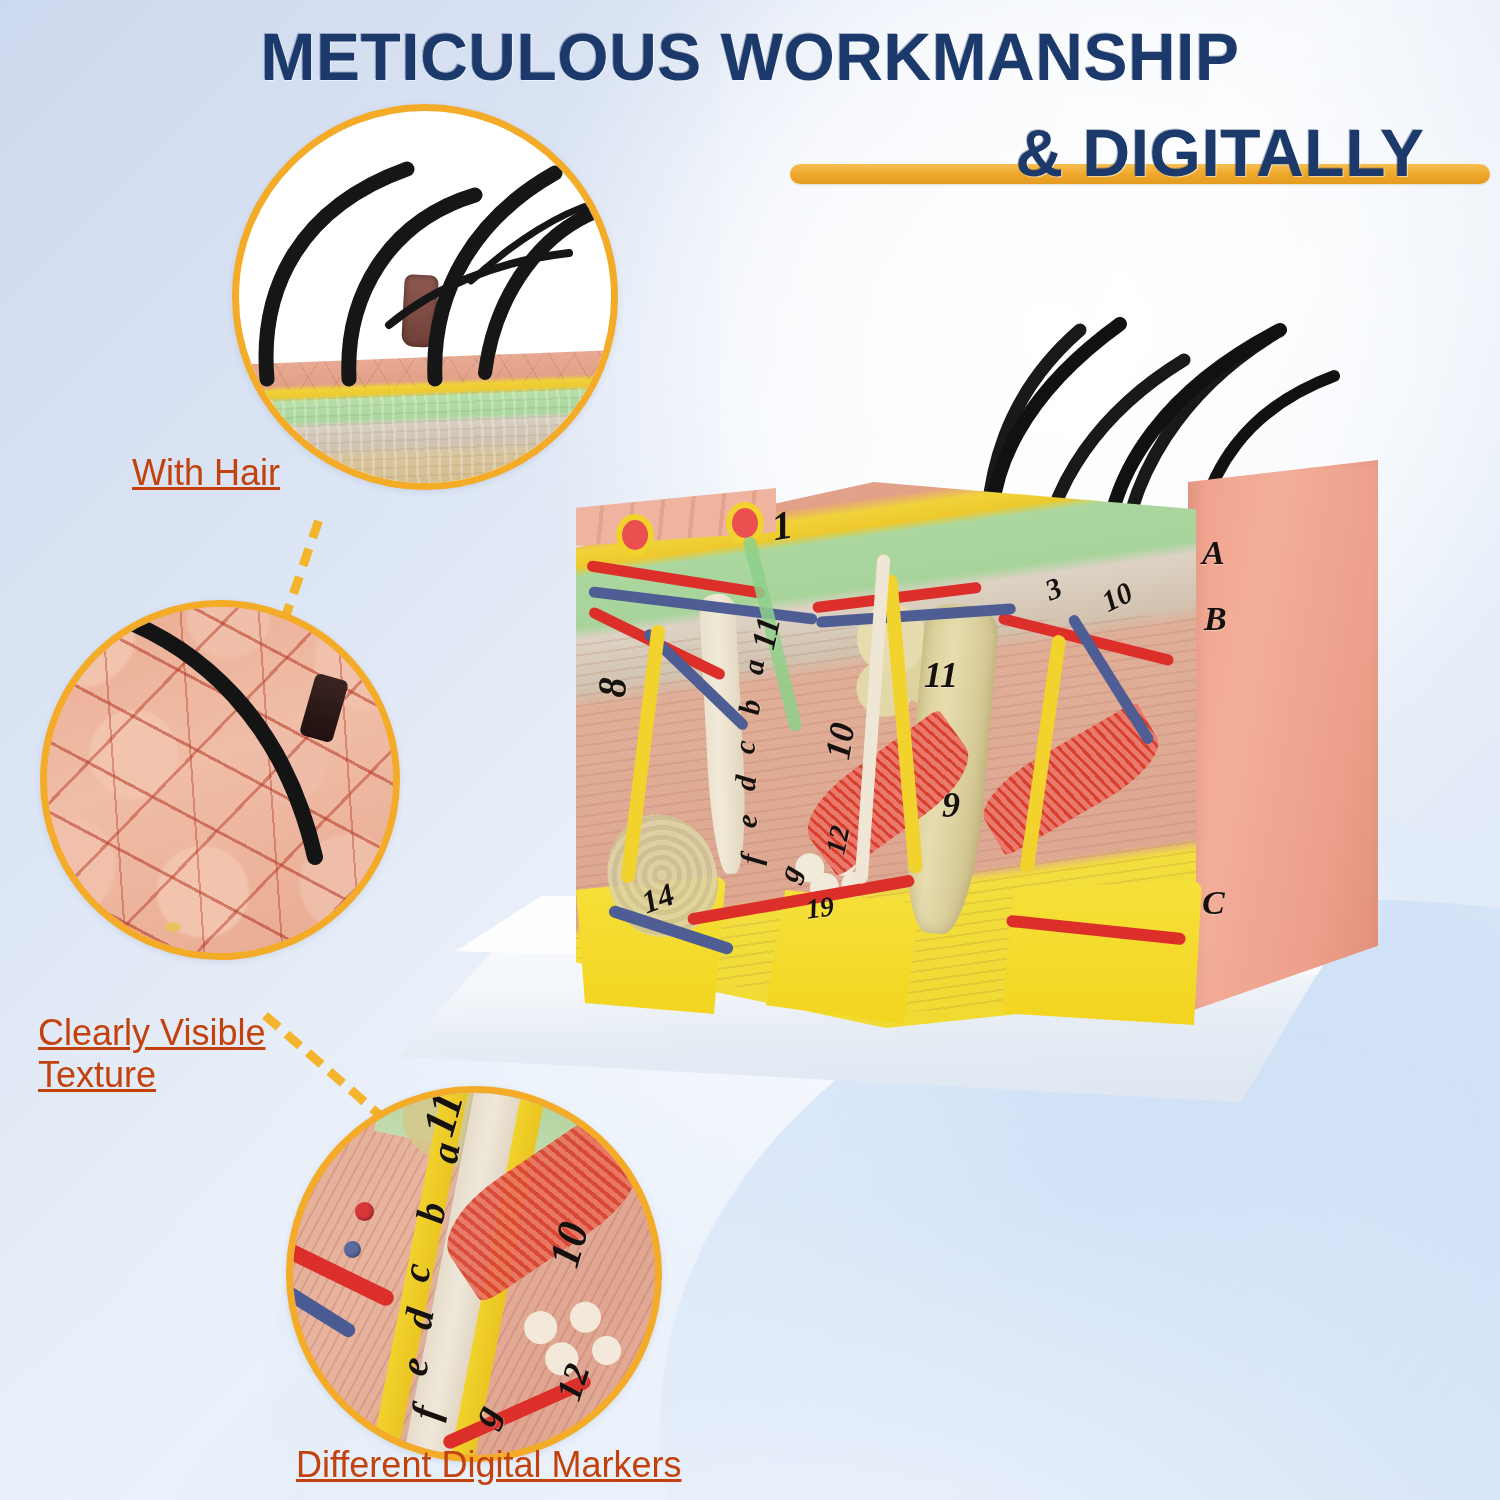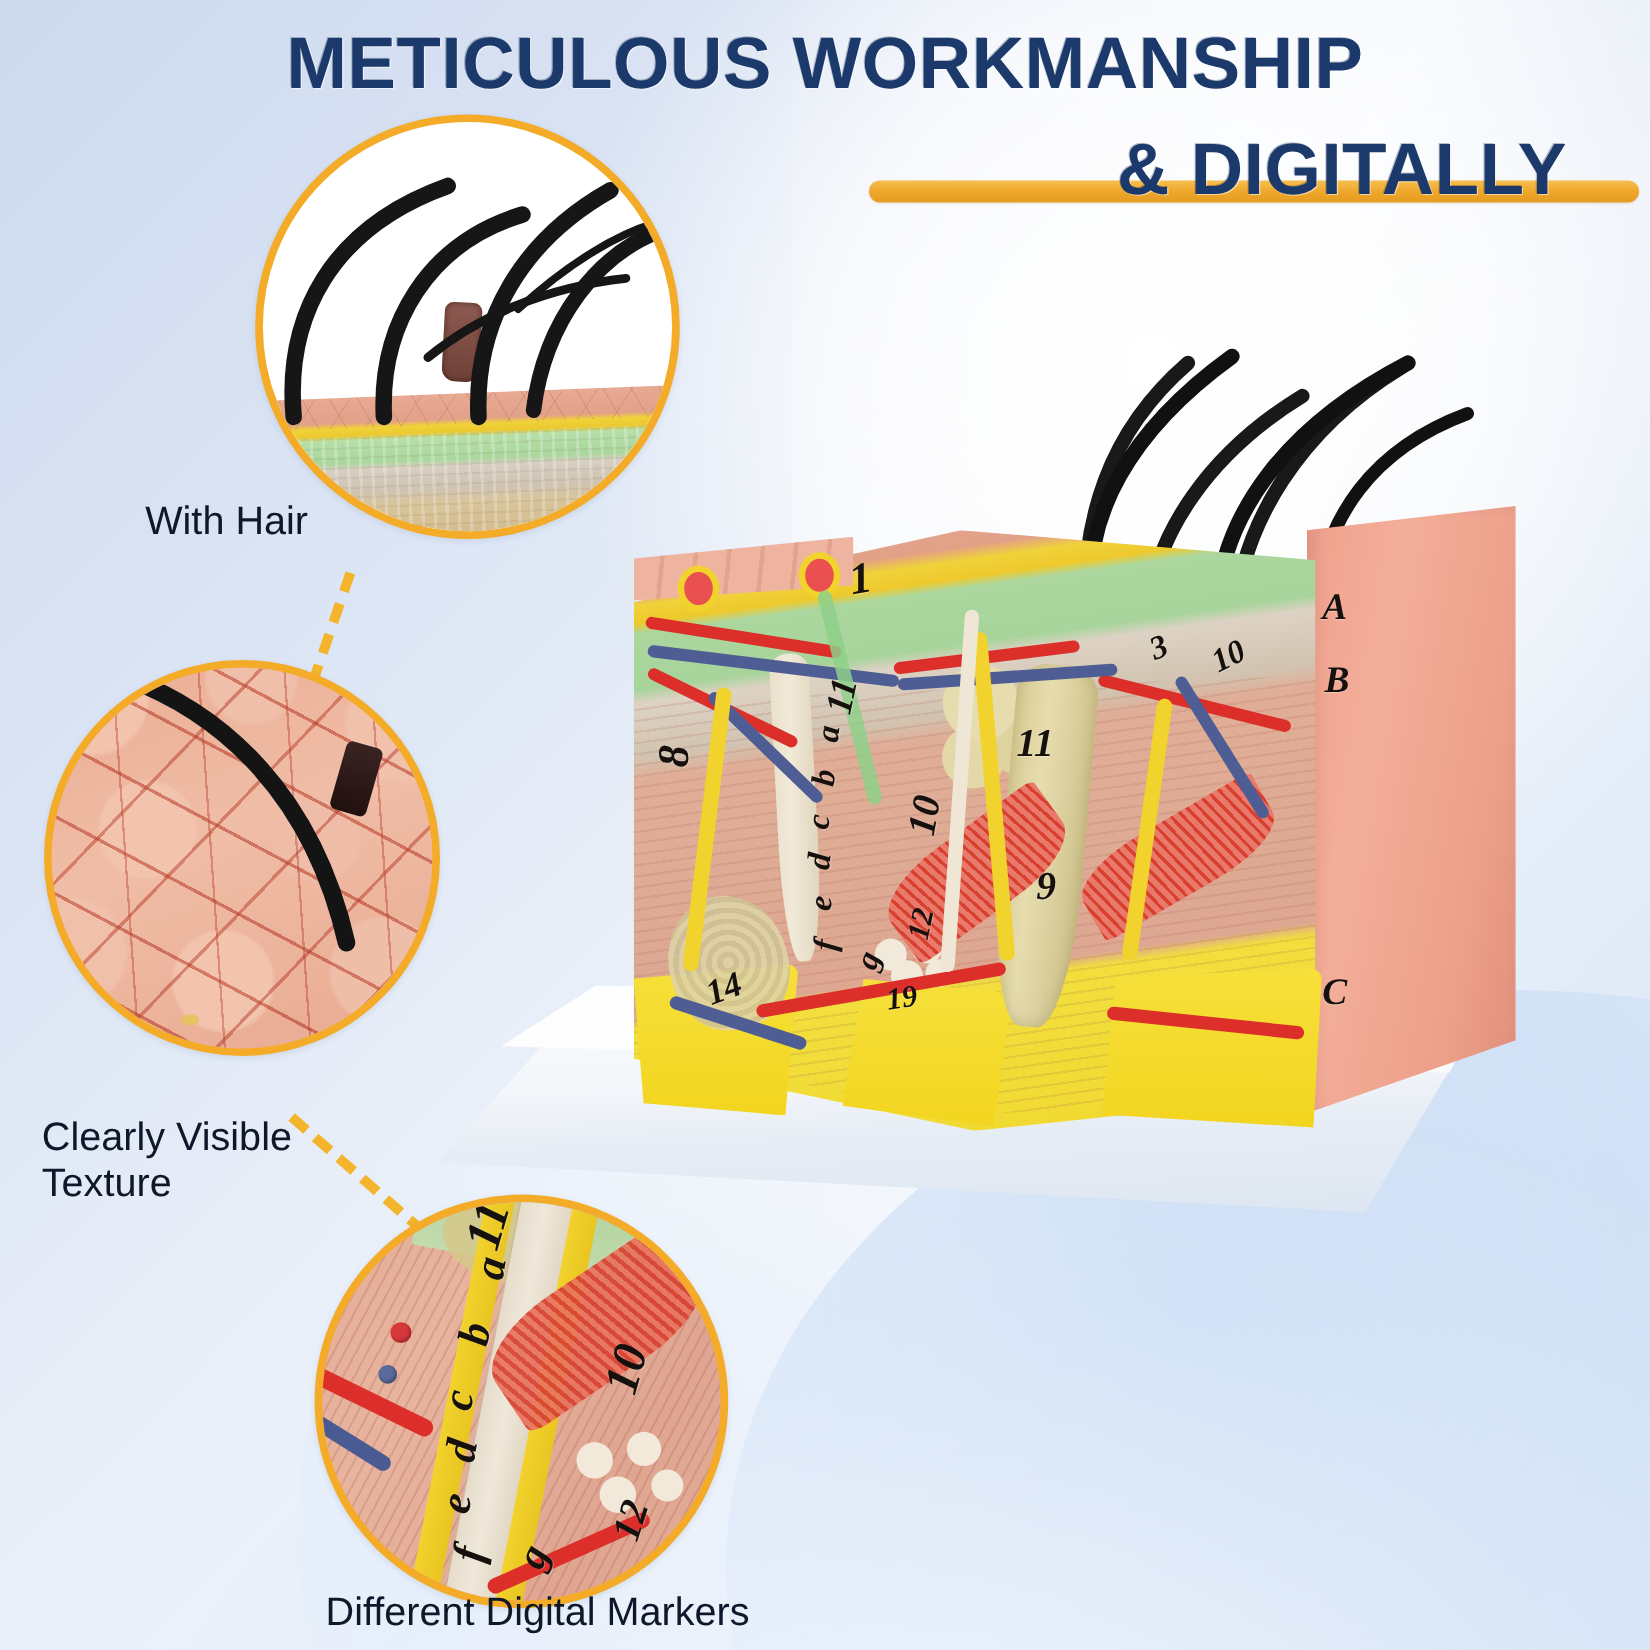--- a/index.html
+++ b/index.html
@@ -130,21 +130,21 @@
     background:#5a6a9c;box-shadow:inset -2px -2px 3px rgba(0,0,0,.25);}
   .c-mark .top-green{position:absolute;left:24%;top:-6%;width:56%;height:22%;
     background:linear-gradient(180deg,#a9d79c,#bfe0b0);transform:rotate(11deg);opacity:.9;}
   .c-mark .bulb{position:absolute;left:30%;top:-2%;width:120px;height:80px;
     background:#d6c789;border-radius:50%;transform:rotate(11deg);opacity:.85;}
 
   .mk{position:absolute;color:#16110d;font-family:"Liberation Serif", serif;
     font-weight:bold;font-style:italic;text-shadow:0 1px 1px rgba(255,255,255,.35);}
 
   
-  .label{position:absolute;color:#0f172a;font-size:36px;line-height:1.18;white-space:pre-line;}
+  .label{position:absolute;color:#c2410c;font-size:36px;line-height:1.18;white-space:pre-line;text-decoration:underline;}
   .lbl-hair{left:132px;top:452px;}
   .lbl-tex{left:38px;top:1012px;}
   .lbl-mark{left:296px;top:1444px;}
 
   
   .dash{position:absolute;height:0;border-top:9px dashed #f4b42c;transform-origin:0 0;}
   .dash-a{left:270px;top:648px;width:136px;transform:rotate(-71deg);}
   .dash-b{left:268px;top:1012px;width:160px;transform:rotate(41deg);}
 
   

